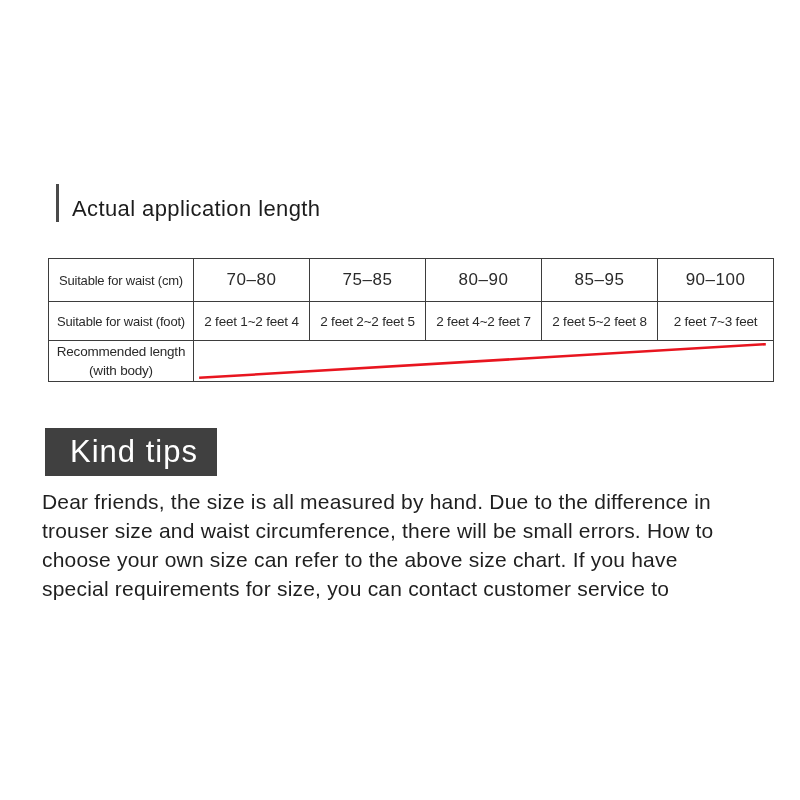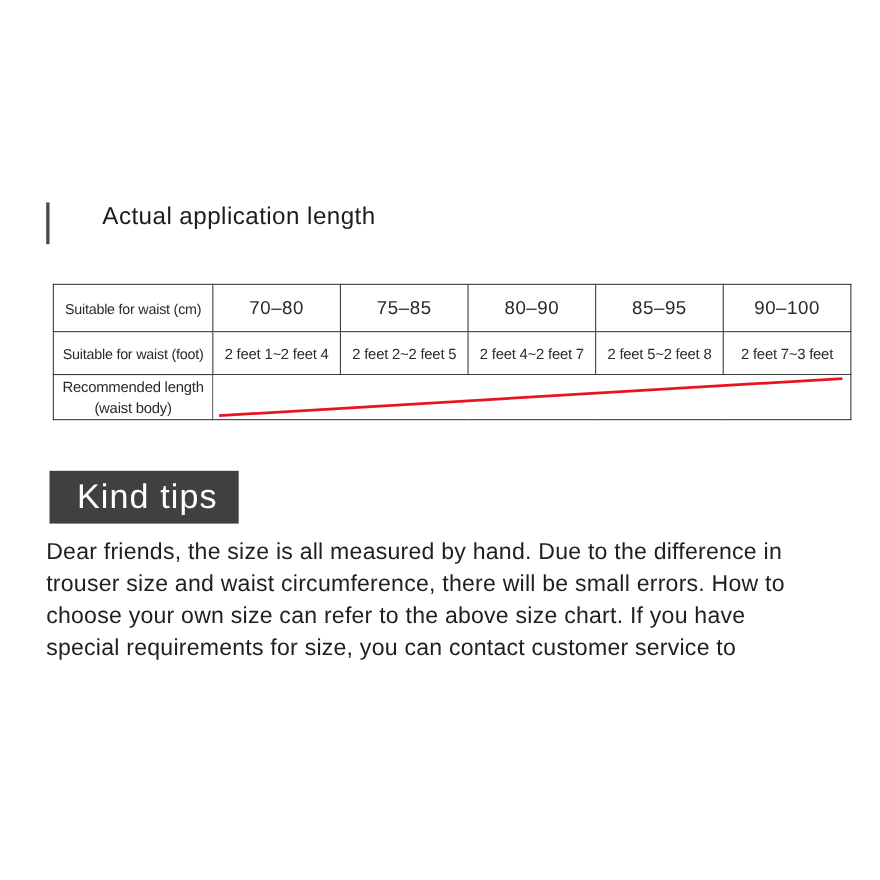--- a/index.html
+++ b/index.html
@@ -2,22 +2,22 @@
 <html><head>
 <meta charset="utf-8">
 <style>
   html,body{margin:0;padding:0;background:#fff;}
   .page{
     position:relative;width:800px;height:800px;background:#ffffff;overflow:hidden;
     font-family:"Liberation Sans","DejaVu Sans",sans-serif;color:#1e1e1e;
   }
   
   .heading{
-    position:absolute;left:42px;top:184px;height:38px;
-    display:flex;align-items:flex-start;gap:35px;
+    position:absolute;left:56px;top:184px;height:38px;
+    display:flex;align-items:flex-end;
   }
   .heading .vbar{
     width:3px;height:38px;background:#4a4a4a;margin-right:13px;flex:0 0 auto;
   }
   .heading .htext{
     font-size:22px;color:#1c1c1c;letter-spacing:0.4px;white-space:nowrap;
   }
   
   table.size-table{
     position:absolute;left:48px;top:258px;
@@ -76,21 +76,21 @@
       <td class="lbl">Suitable for waist (foot)</td>
       <td class="val">2 feet 1~2 feet 4</td>
       <td class="val">2 feet 2~2 feet 5</td>
       <td class="val">2 feet 4~2 feet 7</td>
       <td class="val">2 feet 5~2 feet 8</td>
       <td class="val">2 feet 7~3 feet</td>
     </tr>
     <tr class="r3">
       <td class="lbl">
         <div class="l2">Recommended length</div>
-        <div class="l2">(waist body)</div>
+        <div class="l2">(with body)</div>
       </td>
       <td class="redcell" colspan="5">
         <svg viewBox="0 0 553 38" preserveAspectRatio="none">
           <line x1="3" y1="35" x2="548" y2="3" stroke-width="2.4" stroke="#e8151f"></line>
         </svg>
       </td>
     </tr>
   </tbody>
     </table>
 

